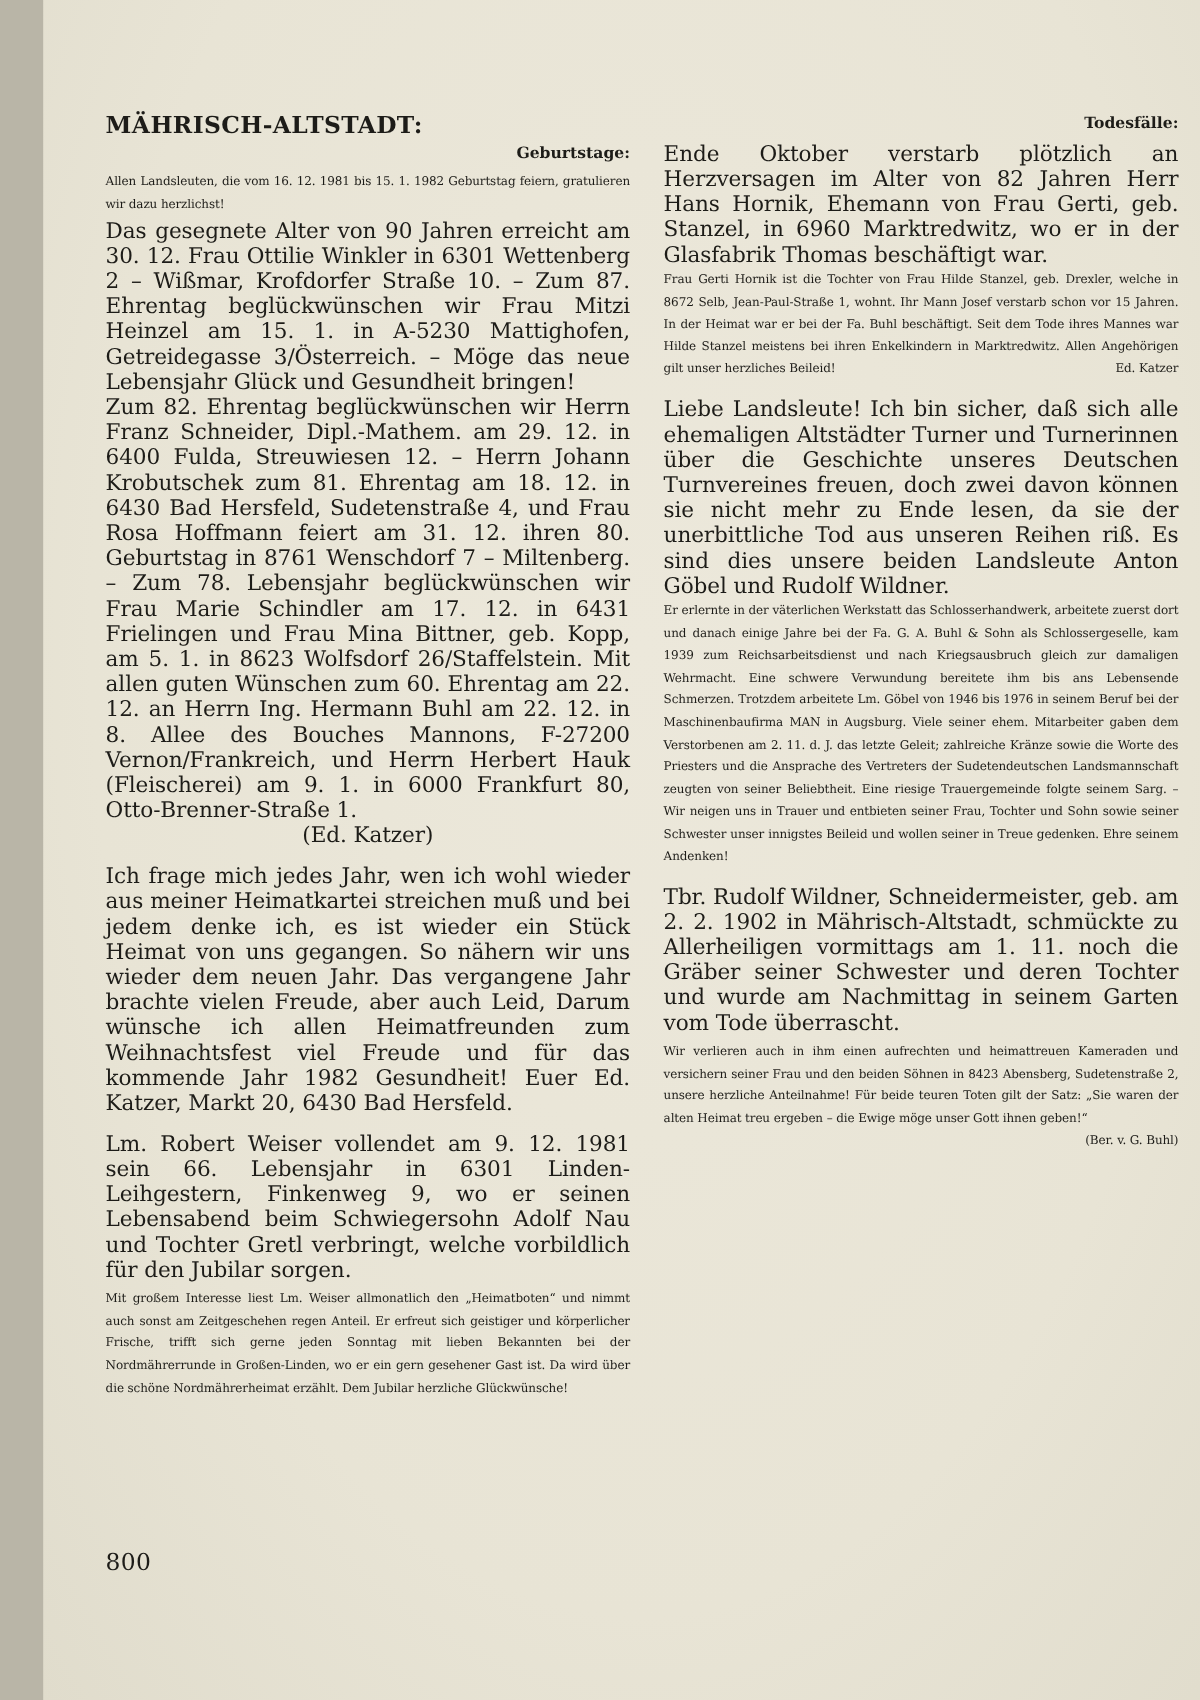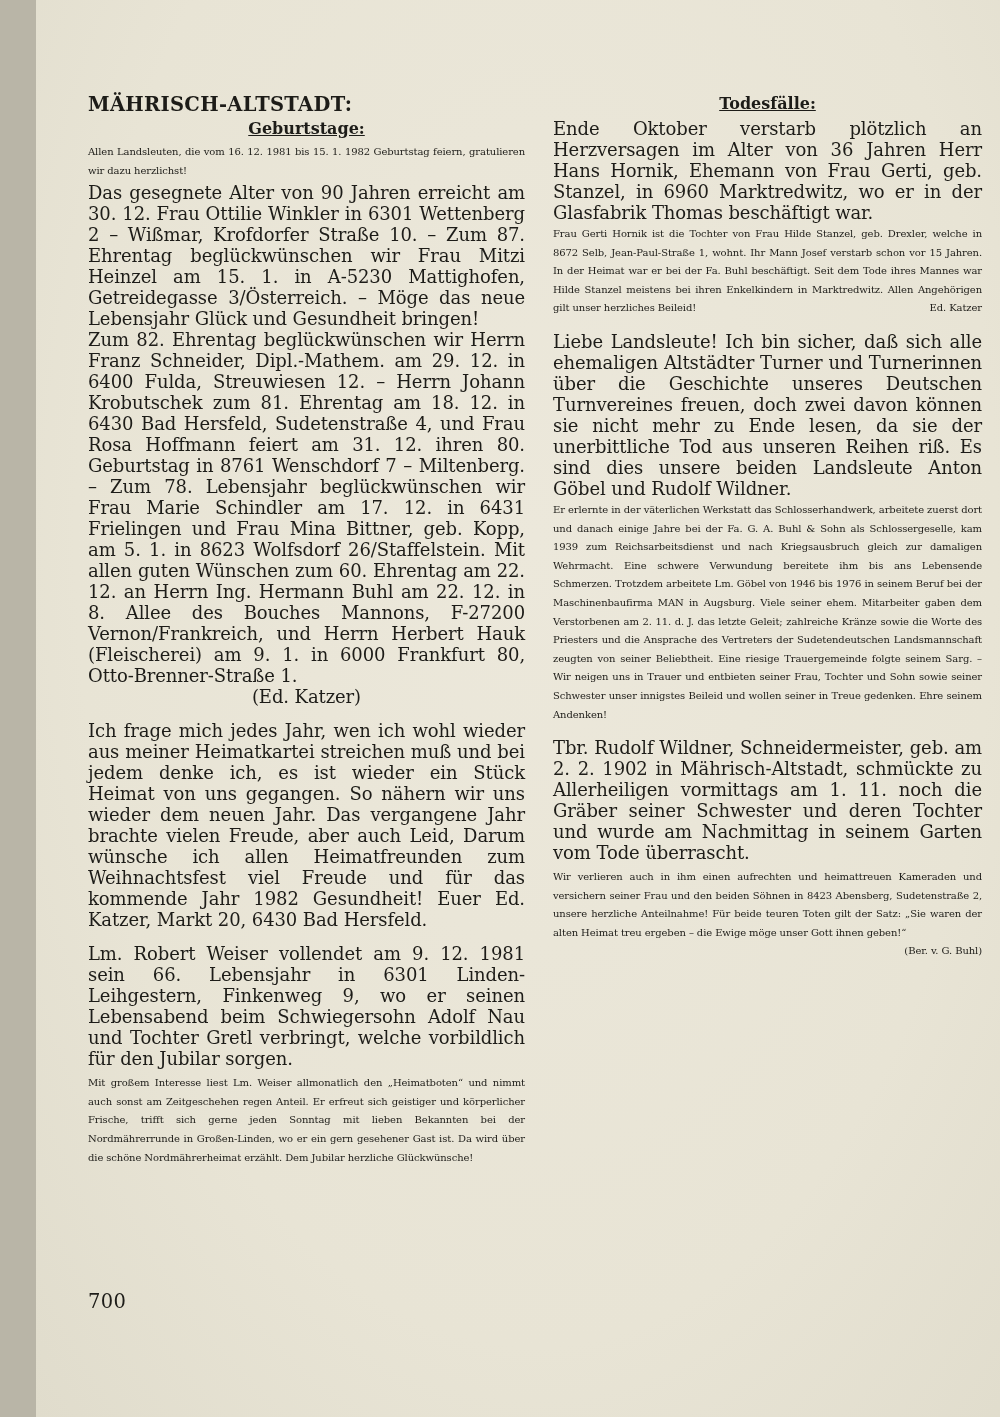--- a/index.html
+++ b/index.html
@@ -27,23 +27,22 @@
   p { text-align:justify; hyphens:auto; -webkit-hyphens:auto; }
 
   .body  { font-size:18px;   line-height:21px;   letter-spacing:-0.1px; }
   .small { font-size:10px; line-height:18.6px; letter-spacing:-0.1px; }
 
   .heading {
     font-size:19.5px; line-height:25px; font-weight:bold; letter-spacing:0.3px;
     text-align:left;
   }
   .subheading {
-    font-size:16px; line-height:24px; font-weight:bold;
-    text-align:center;
-    text-decoration:underline;
+    font-size:13px; line-height:24px; font-weight:bold;
+    text-align:right;
   }
 
   .b  { font-weight:normal; }
   .fr { float:right; }
 
   .sig   { text-align:center; }
   .gap    { margin-top:13px; }
   .gap-sm { margin-top:5px; }
   .tight  { margin-top:2px; }
 
@@ -65,24 +64,24 @@
       <p class="body tight"><span>Das gesegnete Alter von 90 Jahren erreicht am 30. 12. Frau </span><span class="b">Ottilie Winkler</span><span> in 6301 Wettenberg 2 – Wißmar, Krofdorfer Straße 10. – Zum 87. Ehrentag beglückwünschen wir Frau </span><span class="b">Mitzi Heinzel</span><span> am 15. 1. in A-5230 Mattighofen, Getreidegasse 3/Österreich. – Möge das neue Lebensjahr Glück und Gesundheit bringen!</span></p>
       <p class="body"><span>Zum 82. Ehrentag beglückwünschen wir Herrn </span><span class="b">Franz Schneider,</span><span> Dipl.-Mathem. am 29. 12. in 6400 Fulda, Streuwiesen 12. – Herrn </span><span class="b">Johann Krobutschek</span><span> zum 81. Ehrentag am 18. 12. in 6430 Bad Hersfeld, Sudetenstraße 4, und Frau </span><span class="b">Rosa Hoffmann</span><span> feiert am 31. 12. ihren 80. Geburtstag in 8761 Wenschdorf 7 – Miltenberg. – Zum 78. Lebensjahr beglückwünschen wir Frau </span><span class="b">Marie Schindler</span><span> am 17. 12. in 6431 Frielingen und Frau </span><span class="b">Mina Bittner,</span><span> geb. Kopp, am 5. 1. in 8623 Wolfsdorf 26/Staffelstein. Mit allen guten Wünschen zum 60. Ehrentag am 22. 12. an Herrn Ing. </span><span class="b">Hermann Buhl</span><span> am 22. 12. in 8. Allee des Bouches Mannons, F-27200 Vernon/Frankreich, und Herrn </span><span class="b">Herbert Hauk</span><span> (Fleischerei) am 9. 1. in 6000 Frankfurt 80, Otto-Brenner-Straße 1.</span></p>
       <p class="body sig">(Ed. Katzer)</p>
       <p class="body gap"><span>Ich frage mich jedes Jahr, wen ich wohl wieder aus meiner Heimatkartei streichen muß und bei jedem denke ich, es ist wieder ein Stück Heimat von uns gegangen. So nähern wir uns wieder dem neuen Jahr. Das vergangene Jahr brachte vielen Freude, aber auch Leid, Darum wünsche ich </span><span class="b">allen Heimatfreunden</span><span> zum Weihnachtsfest viel Freude und für das kommende Jahr 1982 Gesundheit! Euer </span><span class="b">Ed. Katzer,</span><span> Markt 20, 6430 Bad Hersfeld.</span></p>
       <p class="body gap"><span>Lm. </span><span class="b">Robert Weiser</span><span> vollendet am 9. 12. 1981 sein 66. Lebensjahr in 6301 Linden-Leihgestern, Finkenweg 9, wo er seinen Lebensabend beim Schwiegersohn Adolf Nau und Tochter Gretl verbringt, welche vorbildlich für den Jubilar sorgen.</span></p>
       <p class="small gap-sm"><span>Mit großem Interesse liest Lm. Weiser allmonatlich den „Heimatboten“ und nimmt auch sonst am Zeitgeschehen regen Anteil. Er erfreut sich geistiger und körperlicher Frische, trifft sich gerne jeden Sonntag mit lieben Bekannten bei der Nordmährerrunde in Großen-Linden, wo er ein gern gesehener Gast ist. Da wird über die schöne Nordmährerheimat erzählt. Dem Jubilar herzliche Glückwünsche!</span></p>
     </div>
 
     <div class="col-right">
       <h2 class="subheading">Todesfälle:</h2>
-      <p class="body tight"><span>Ende Oktober verstarb plötzlich an Herzversagen im Alter von 36 Jahren Herr </span><span class="b">Hans Hornik,</span><span> Ehemann von Frau Gerti, geb. Stanzel, in 6960 Marktredwitz, wo er in der Glasfabrik Thomas beschäftigt war.</span></p>
+      <p class="body tight"><span>Ende Oktober verstarb plötzlich an Herzversagen im Alter von 82 Jahren Herr </span><span class="b">Hans Hornik,</span><span> Ehemann von Frau Gerti, geb. Stanzel, in 6960 Marktredwitz, wo er in der Glasfabrik Thomas beschäftigt war.</span></p>
       <p class="small tight"><span>Frau Gerti Hornik ist die Tochter von Frau Hilde Stanzel, geb. Drexler, welche in 8672 Selb, Jean-Paul-Straße 1, wohnt. Ihr Mann Josef verstarb schon vor 15 Jahren. In der Heimat war er bei der Fa. Buhl beschäftigt. Seit dem Tode ihres Mannes war Hilde Stanzel meistens bei ihren Enkelkindern in Marktredwitz. Allen Angehörigen gilt unser herzliches Beileid! </span><span class="fr">Ed. Katzer</span></p>
       <p class="body gap"><span class="b">Liebe Landsleute!</span><span> Ich bin sicher, daß sich alle ehemaligen Altstädter Turner und Turnerinnen über die Geschichte unseres Deutschen Turnvereines freuen, doch zwei davon können sie nicht mehr zu Ende lesen, da sie der unerbittliche Tod aus unseren Reihen riß. Es sind dies unsere beiden Landsleute Anton Göbel und Rudolf Wildner.</span></p>
       <p class="small tight"><span>Er erlernte in der väterlichen Werkstatt das Schlosserhandwerk, arbeitete zuerst dort und danach einige Jahre bei der Fa. G. A. Buhl &amp; Sohn als Schlossergeselle, kam 1939 zum Reichsarbeitsdienst und nach Kriegsausbruch gleich zur damaligen Wehrmacht. Eine schwere Verwundung bereitete ihm bis ans Lebensende Schmerzen. Trotzdem arbeitete Lm. Göbel von 1946 bis 1976 in seinem Beruf bei der Maschinenbaufirma MAN in Augsburg. Viele seiner ehem. Mitarbeiter gaben dem Verstorbenen am 2. 11. d. J. das letzte Geleit; zahlreiche Kränze sowie die Worte des Priesters und die Ansprache des Vertreters der Sudetendeutschen Landsmannschaft zeugten von seiner Beliebtheit. Eine riesige Trauergemeinde folgte seinem Sarg. – Wir neigen uns in Trauer und entbieten seiner Frau, Tochter und Sohn sowie seiner Schwester unser innigstes Beileid und wollen seiner in Treue gedenken. Ehre seinem Andenken!</span></p>
       <p class="body gap"><span>Tbr. </span><span class="b">Rudolf Wildner,</span><span> Schneidermeister, geb. am 2. 2. 1902 in Mährisch-Altstadt, schmückte zu Allerheiligen vormittags am 1. 11. noch die Gräber seiner Schwester und deren Tochter und wurde am Nachmittag in seinem Garten vom Tode überrascht.</span></p>
       <p class="small gap-sm"><span>Wir verlieren auch in ihm einen aufrechten und heimattreuen Kameraden und versichern seiner Frau und den beiden Söhnen in 8423 Abensberg, Sudetenstraße 2, unsere herzliche Anteilnahme! Für beide teuren Toten gilt der Satz: „Sie waren der alten Heimat treu ergeben – die Ewige möge unser Gott ihnen geben!“ </span><span class="fr">(Ber. v. G. Buhl)</span></p>
     </div>
 
   </div>
 
-  <div class="page-number">700</div>
+  <div class="page-number">800</div>
 </div>
 
 </body></html>

